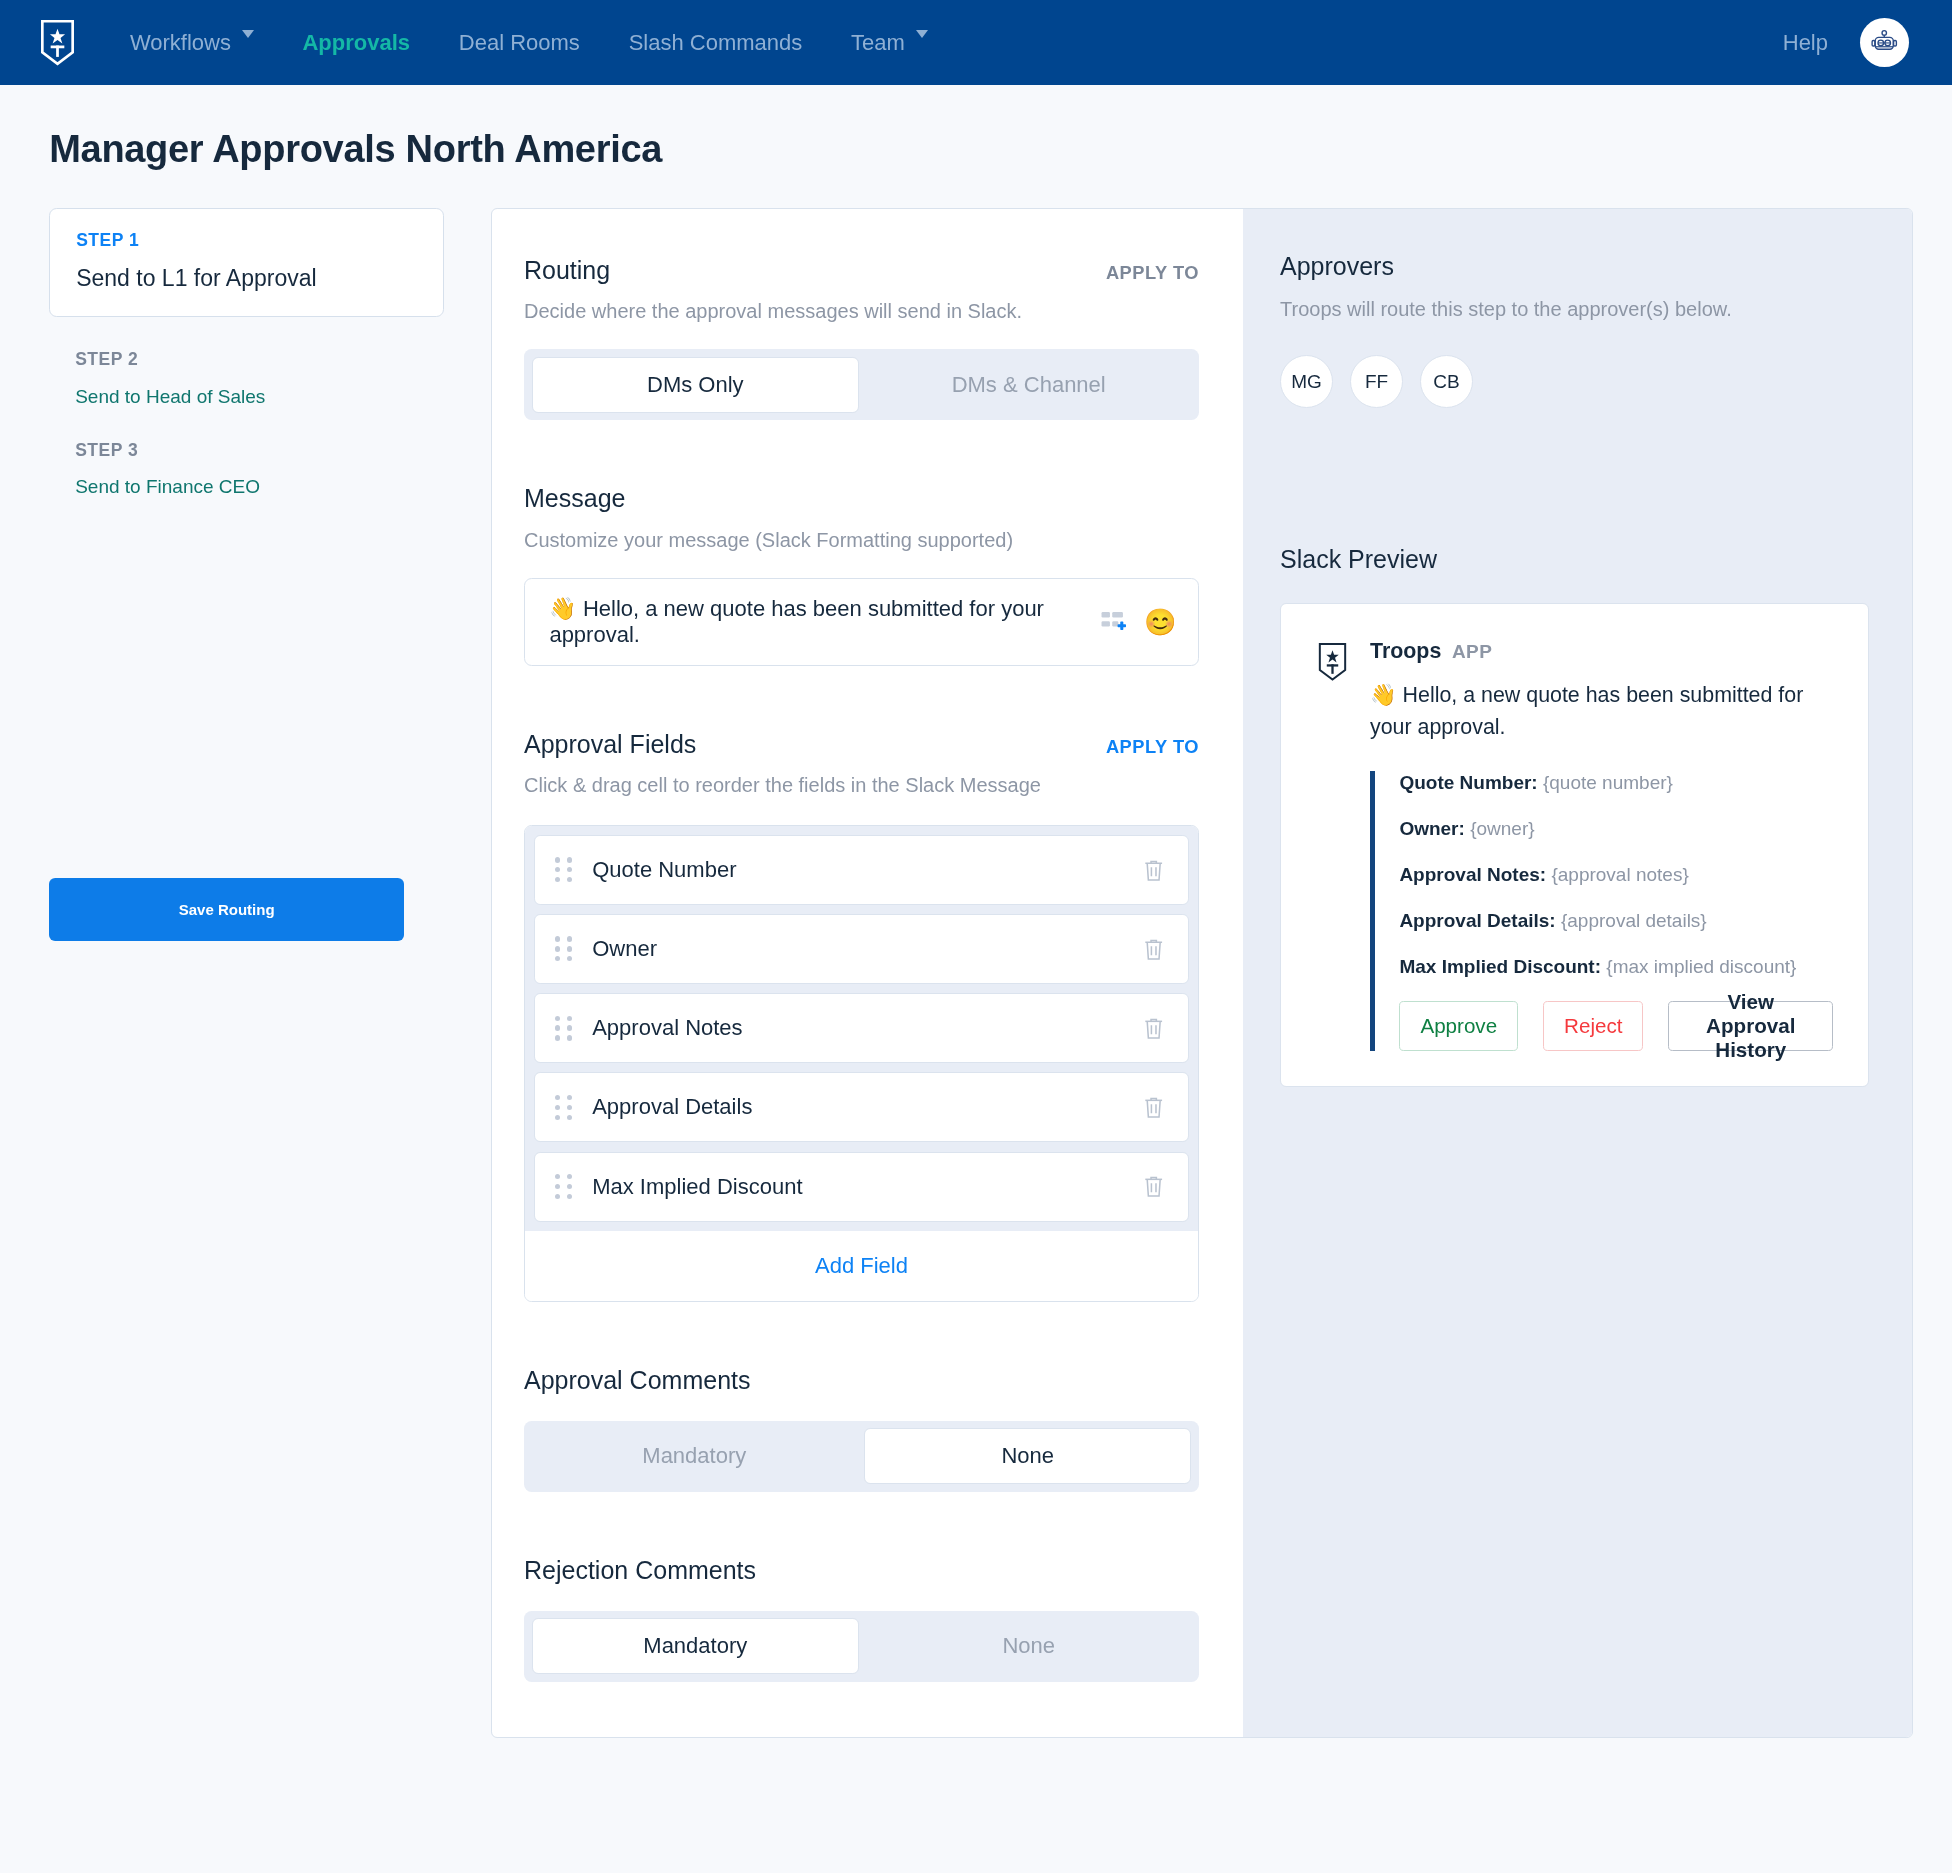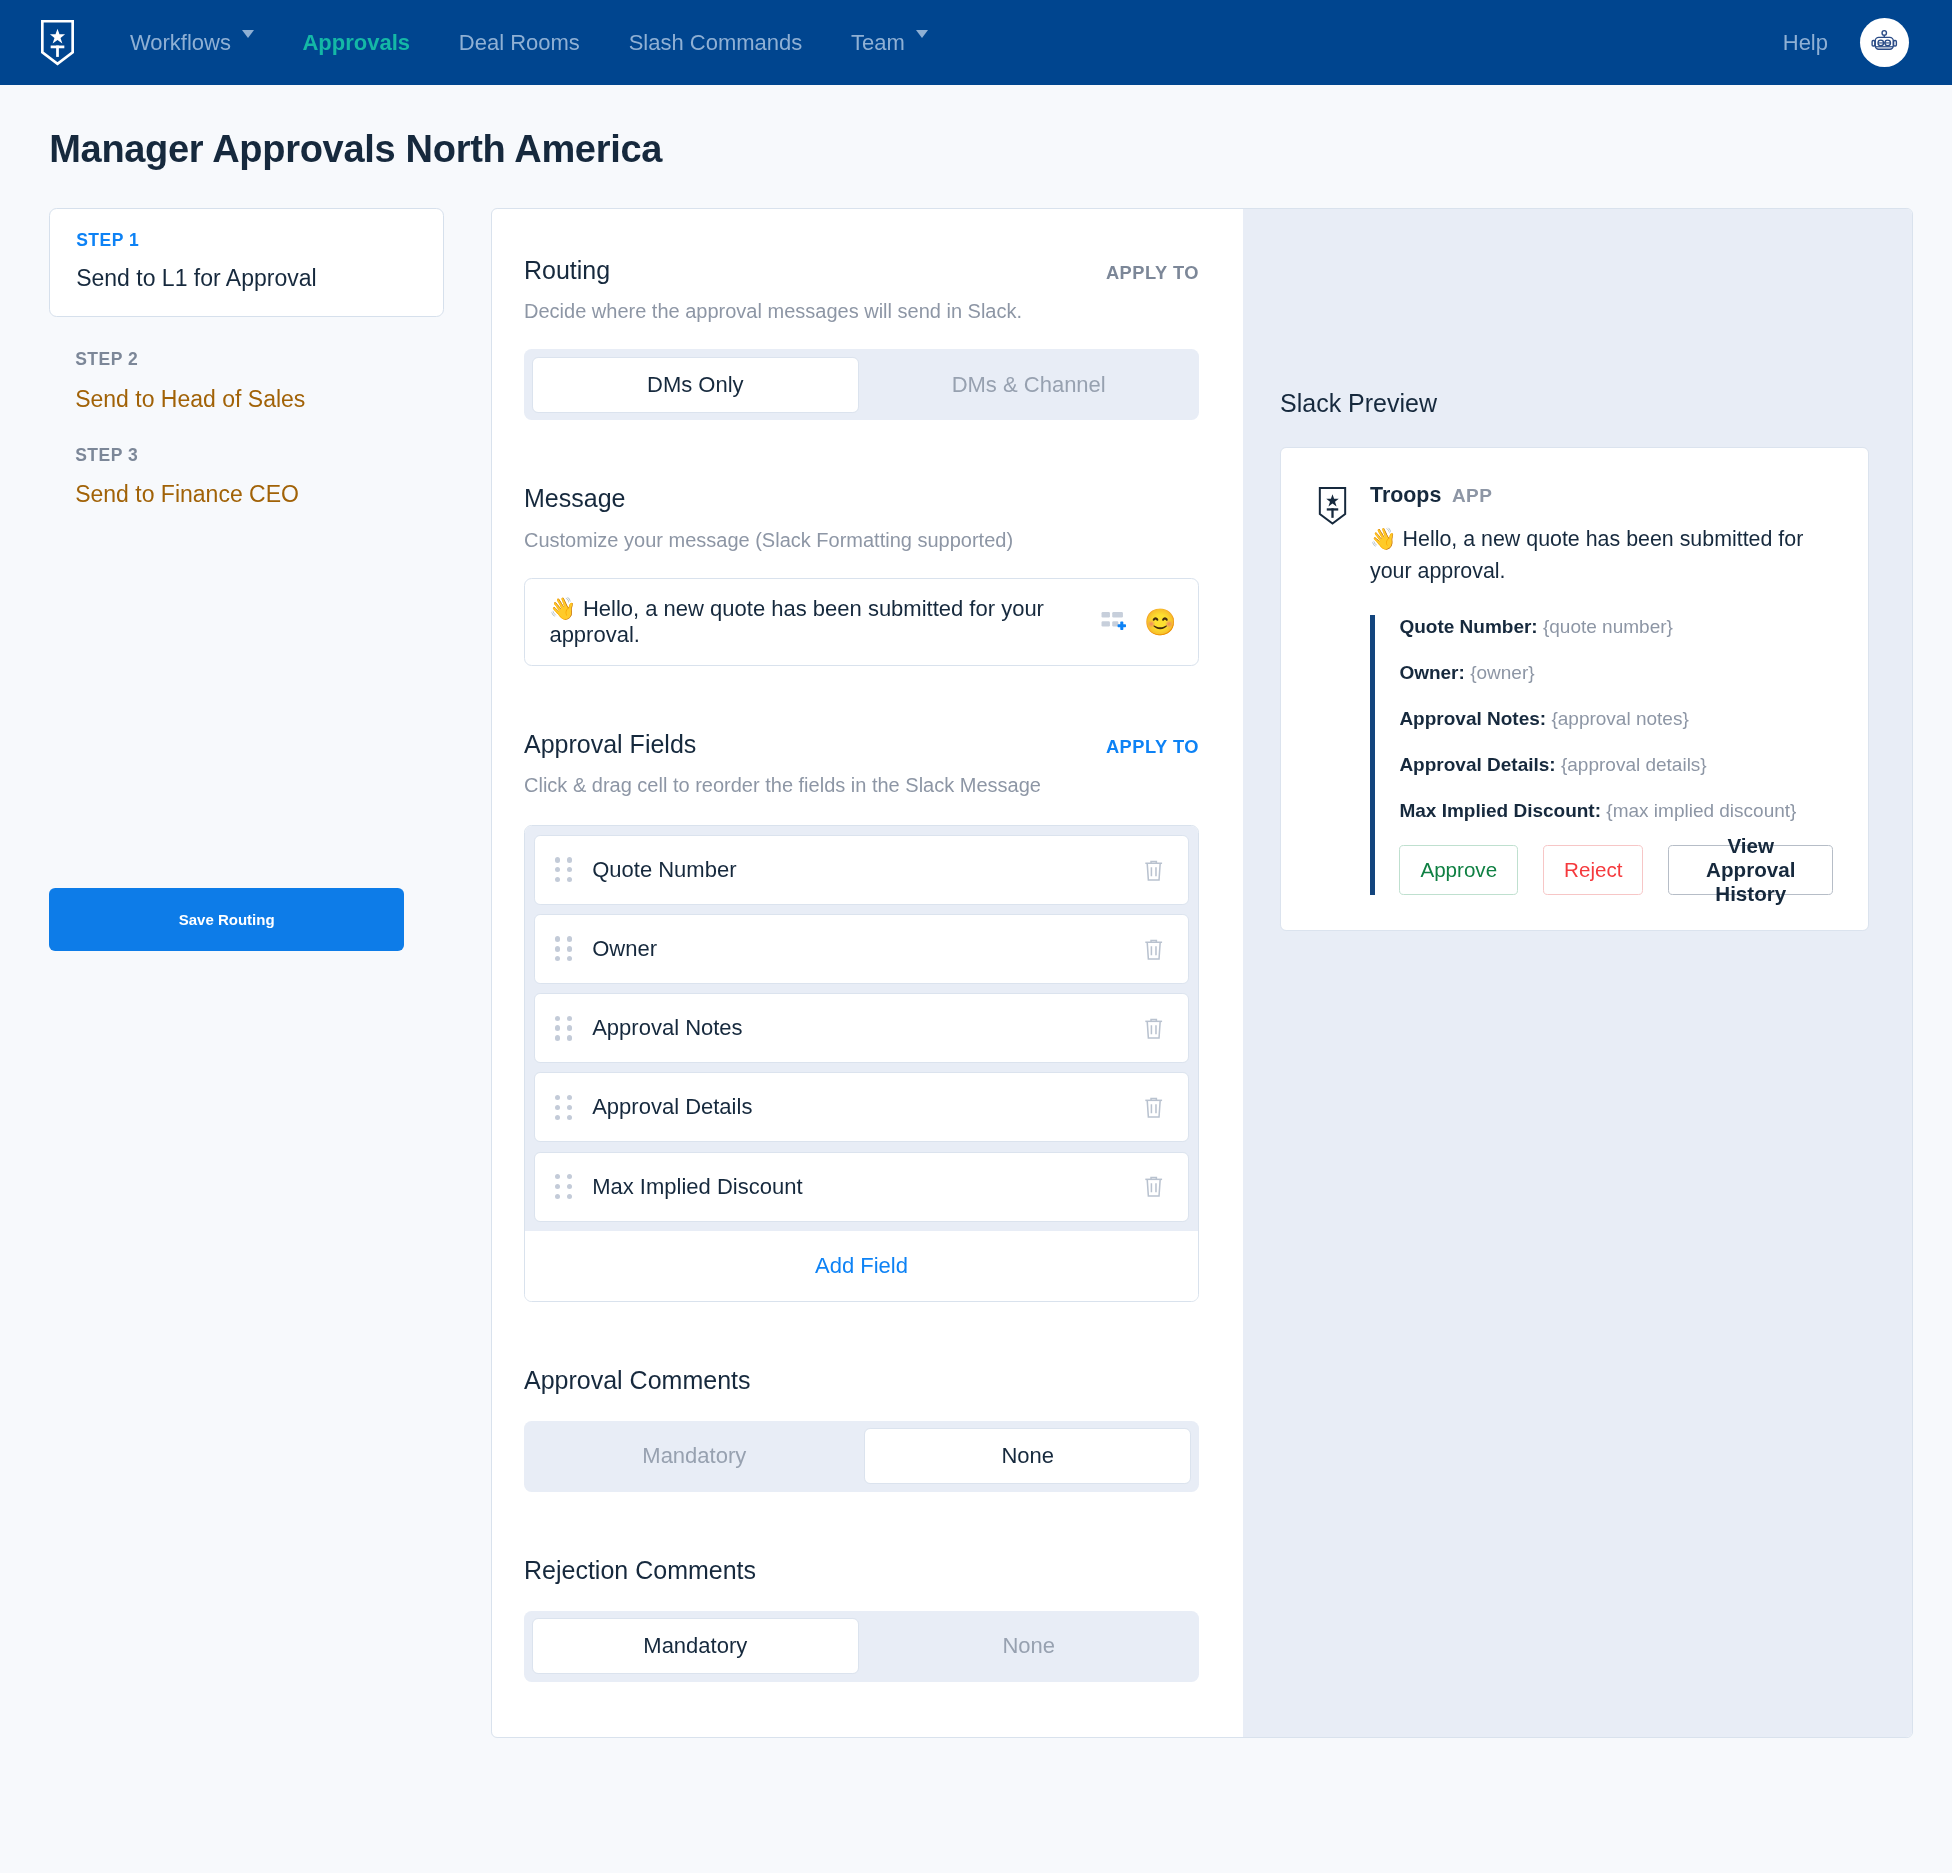--- a/index.html
+++ b/index.html
@@ -71,21 +71,21 @@
   .step-card .step-label {
     font-size: 17.5px; font-weight: bold; letter-spacing: 0.5px;
     color: #0d82f5; margin-bottom: 13.7px;
   }
   .step-card .step-name { font-size: 23px; color: #16293d; }
   .step-plain { padding: 32px 26px 0 26px; cursor: pointer; }
   .step-plain .step-label {
     font-size: 17.5px; font-weight: bold; letter-spacing: 0.5px;
     color: #7c8798; margin-bottom: 15.3px;
   }
-  .step-plain .step-name { font-size: 23px; color: #a16207; }
+  .step-plain .step-name { font-size: 19px; color: #0f766e; }
   .save-btn {
     margin-top: 380px;
     display: block;
     width: 355px;
     height: 63px;
     background: #0d7ce8;
     color: #ffffff;
     font-size: 15px;
     font-weight: bold;
     border: none;
@@ -485,20 +485,29 @@
           <div class="segmented">
             <div class="seg on">Mandatory</div>
             <div class="seg">None</div>
           </div>
         </div>
 
       </div>
 
       <div class="side-col">
 
+        <div>
+          <div class="side-title">Approvers</div>
+          <div class="side-sub">Troops will route this step to the approver(s) below.</div>
+          <div class="avatars">
+            <span class="appr-chip">MG</span>
+            <span class="appr-chip">FF</span>
+            <span class="appr-chip">CB</span>
+          </div>
+        </div>
 
         <div class="side-gap"></div>
 
         <div>
           <div class="side-title">Slack Preview</div>
 
           <div class="slack-card">
             <span class="slack-logo">
               <svg viewBox="0 0 38 52" width="29" height="40" aria-hidden="true">
                 <path d="M2.4 2.4 H35.6 V36.5 L19 49 L2.4 36.5 Z" fill="none" stroke="#16293d" stroke-width="2.6"></path>

